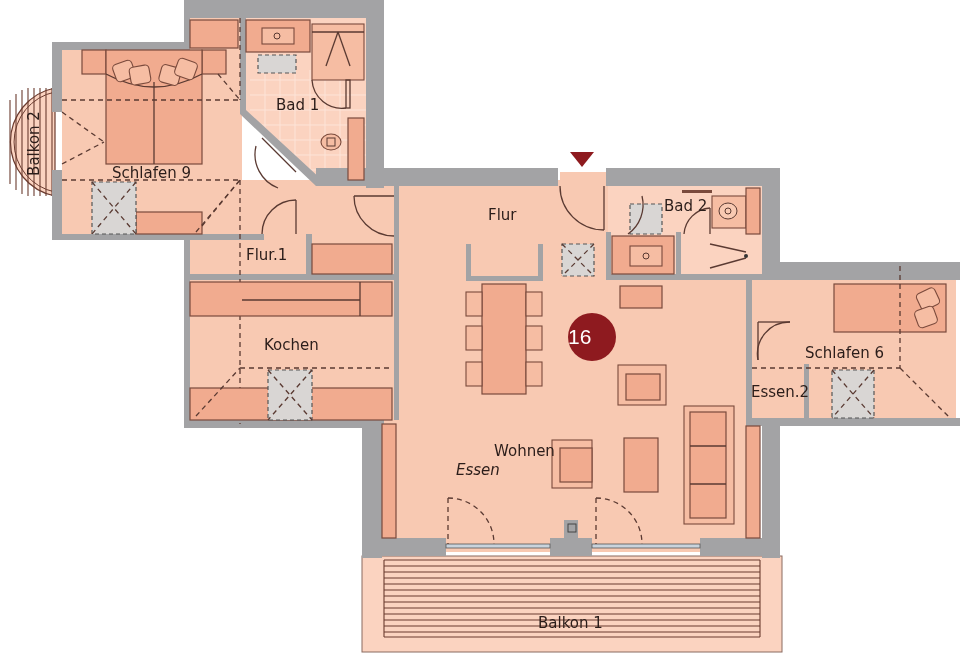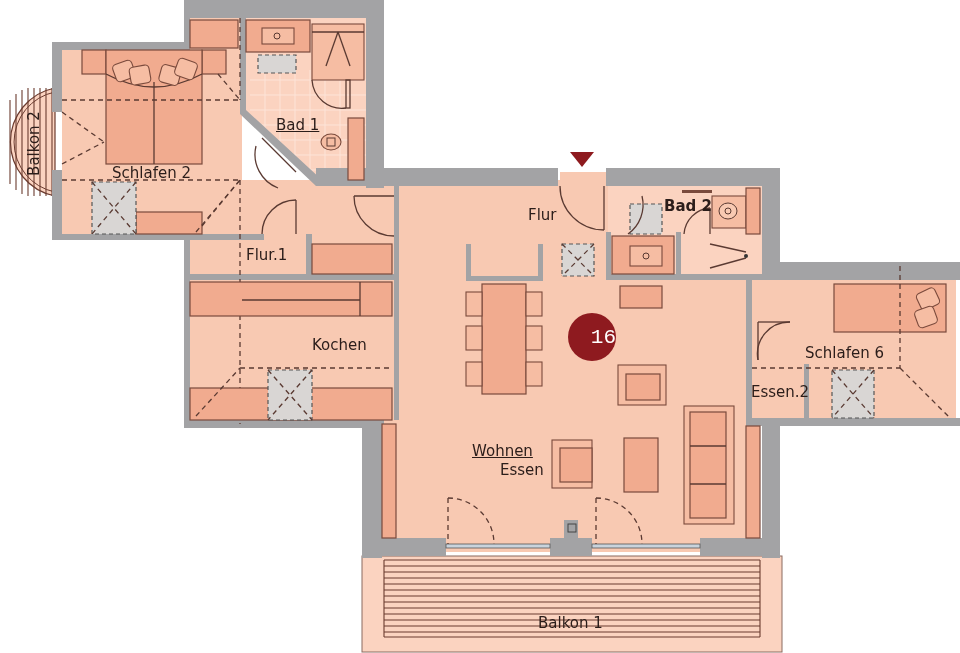--- a/index.html
+++ b/index.html
@@ -9,21 +9,21 @@
   .floor { fill: #f8c9b2; }
   .floor-lite { fill: #fbd3c0; }
   .furn { fill: #f1ab8f; stroke: #7a4a3c; stroke-width: 1.2; }
   .furn-lite { fill: #f6bda3; stroke: #7a4a3c; stroke-width: 1.1; }
   .line { fill: none; stroke: #5a3a32; stroke-width: 1.3; }
   .dash { fill: none; stroke: #5a3a32; stroke-width: 1.3; stroke-dasharray: 5 4; }
   .shaft { fill: #d9d6d4; stroke: #555; stroke-width: 1.2; stroke-dasharray: 4 3; }
   .tile { stroke: #fde4d8; stroke-width: 1; }
   .slat { stroke: #6b3b2f; stroke-width: 1.1; }
   .room-label { position: absolute; font-family: "DejaVu Sans", sans-serif; font-size: 15px; color: #2b1d1a; white-space: nowrap; line-height: 1; }
-  .unit-badge { position: absolute; left: 568px; top: 313px; width: 48px; height: 48px; border-radius: 50%; background: #8e1a1f; color: #fff; font-size: 21px; display: flex; align-items: center; justify-content: flex-end; font-family: Liberation Mono, monospace; }
+  .unit-badge { position: absolute; left: 568px; top: 313px; width: 48px; height: 48px; border-radius: 50%; background: #8e1a1f; color: #fff; font-size: 21px; display: flex; align-items: center; justify-content: flex-start; font-family: Liberation Sans, sans-serif; }
   .entrance { position: absolute; left: 570px; top: 152px; width: 0; height: 0; border-left: 12px solid transparent; border-right: 12px solid transparent; border-top: 15px solid #8e1a1f; }
   .balkon2 { transform: rotate(-90deg); transform-origin: center; }
 </style>
 </head>
 <body>
 
 <svg id="plan" viewBox="0 0 960 653">
 
   <g>
     <rect x="362" y="556" width="420" height="96" class="floor-lite" stroke="#8a6a60" stroke-width="1"></rect>
@@ -280,24 +280,24 @@
     <line class="line" x1="758" y1="322" x2="758" y2="360"></line>
   </g>
 </svg>
 
 <div class="entrance"></div>
 
 <div class="unit-badge">
   <span>16</span>
 </div>
 
-<div class="room-label" style="left:112px; top:166px;">Schlafen 2</div>
-<div class="room-label" style="left:276px; top:118px;text-decoration:underline;">Bad 1</div>
+<div class="room-label" style="left:112px; top:166px;">Schlafen 9</div>
+<div class="room-label" style="left:276px; top:98px;">Bad 1</div>
 <div class="room-label balkon2" style="left:2px; top:136px;">Balkon 2</div>
 <div class="room-label" style="left:246px; top:248px;">Flur.1</div>
-<div class="room-label" style="left:488px; top:208px;margin-left:40px;">Flur</div>
-<div class="room-label" style="left:664px; top:199px;font-weight:bold;">Bad 2</div>
-<div class="room-label" style="left:264px; top:338px;margin-left:48px;">Kochen</div>
+<div class="room-label" style="left:488px; top:208px;">Flur</div>
+<div class="room-label" style="left:664px; top:199px;">Bad 2</div>
+<div class="room-label" style="left:264px; top:338px;">Kochen</div>
 <div class="room-label" style="left:805px; top:346px;">Schlafen 6</div>
 <div class="room-label" style="left:751px; top:385px;">Essen.2</div>
-<div class="room-label" style="left:472px; top:444px;text-decoration:underline;">Wohnen</div>
-<div class="room-label" style="left:500px; top:463px;">Essen</div>
+<div class="room-label" style="left:494px; top:444px;">Wohnen</div>
+<div class="room-label" style="left:456px; top:463px;font-style:italic;">Essen</div>
 <div class="room-label" style="left:538px; top:616px;">Balkon 1</div>
 
 </body></html>

